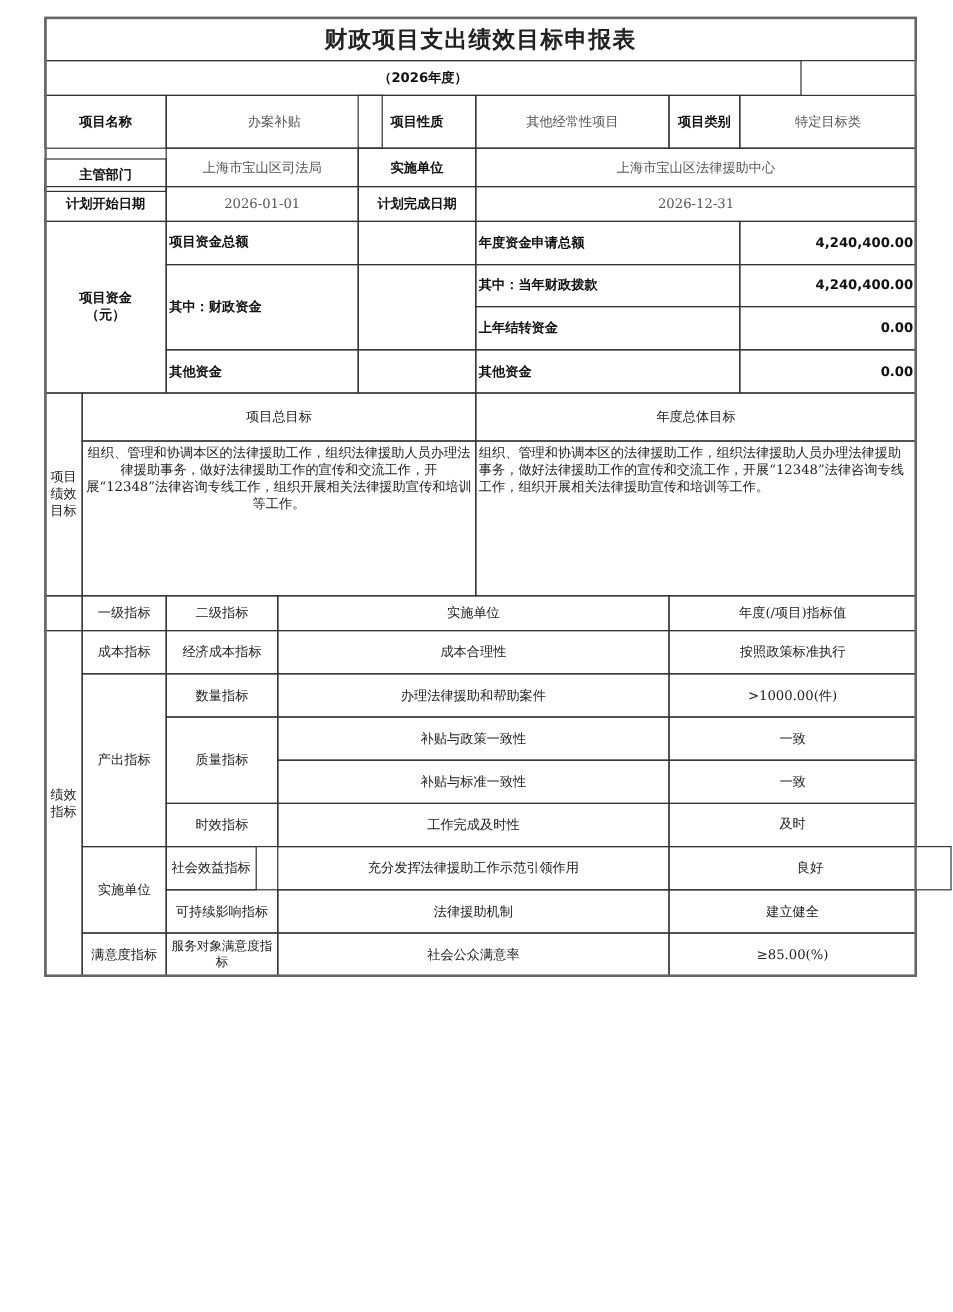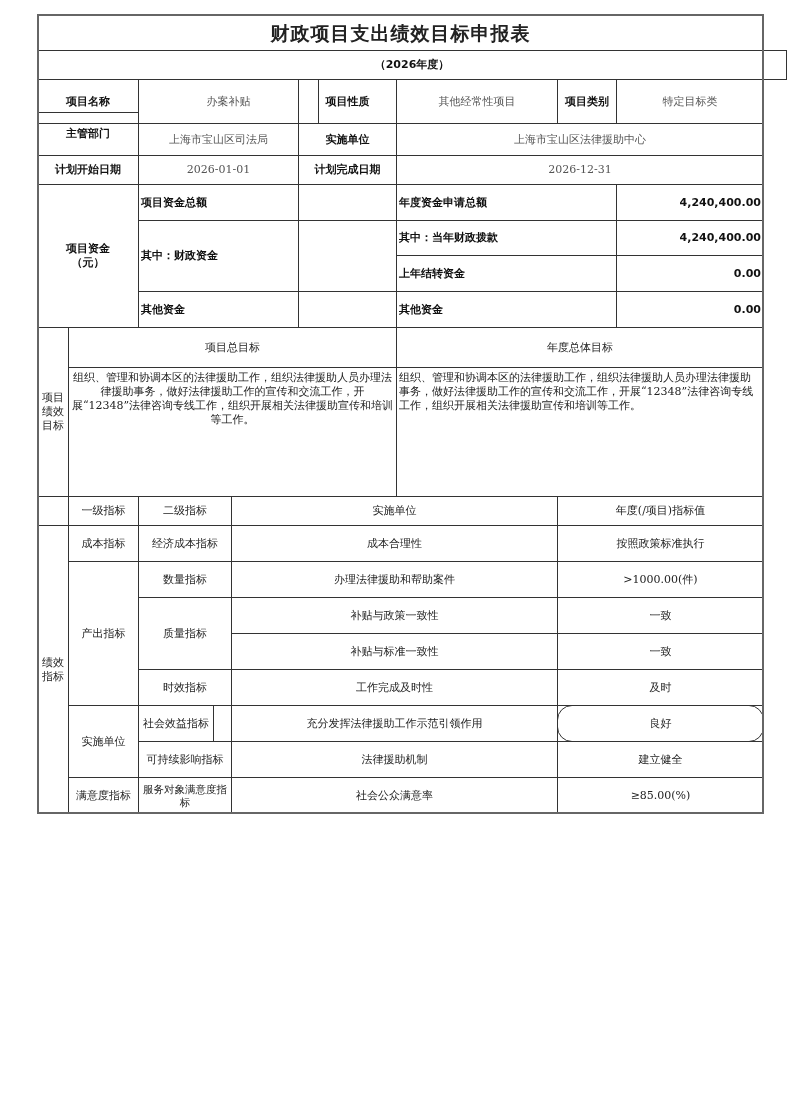--- a/index.html
+++ b/index.html
@@ -15,30 +15,30 @@
   .t { align-items: flex-start; padding-top: 3px; }
   .title { font-size: 19px; font-weight: bold; font-family: "DejaVu Sans", "Liberation Sans", sans-serif; letter-spacing: 1px; }
   .outer { position: absolute; left: 37px; top: 14px; width: 727px; height: 800px;
            border: 2px solid #666; box-sizing: border-box; pointer-events: none; }
   .vert { writing-mode: horizontal-tb; width: 26px; word-break: break-all; }
 </style>
 </head>
 <body>
 
 <div class="c title" style="left:37px;top:14px;width:727px;height:37px;">财政项目支出绩效目标申报表</div>
-<div class="c b" style="left:37px;top:50px;width:750px;height:30px;">（2026年度）</div>
+<div class="c b" style="left:37px;top:50px;width:631px;height:30px;">（2026年度）</div>
 
 <div class="c b" style="left:37px;top:79px;width:102px;height:45px;">项目名称</div>
 <div class="c v" style="left:138px;top:79px;width:181px;height:45px;">办案补贴</div>
 <div class="c b" style="left:298px;top:79px;width:99px;height:45px;">项目性质</div>
 <div class="c v" style="left:396px;top:79px;width:162px;height:45px;">其他经常性项目</div>
 <div class="c b" style="left:557px;top:79px;width:60px;height:45px;">项目类别</div>
 <div class="c v" style="left:616px;top:79px;width:148px;height:45px;">特定目标类</div>
 
-<div class="c b" style="left:37px;top:112px;width:102px;height:44px;">主管部门</div>
+<div class="c b" style="left:37px;top:132px;width:102px;height:28px;">主管部门</div>
 <div class="c v" style="left:138px;top:123px;width:161px;height:33px;">上海市宝山区司法局</div>
 <div class="c b" style="left:298px;top:123px;width:99px;height:33px;">实施单位</div>
 <div class="c v" style="left:396px;top:123px;width:368px;height:33px;">上海市宝山区法律援助中心</div>
 
 <div class="c b" style="left:37px;top:155px;width:102px;height:30px;">计划开始日期</div>
 <div class="c v" style="left:138px;top:155px;width:161px;height:30px;">2026-01-01</div>
 <div class="c b" style="left:298px;top:155px;width:99px;height:30px;">计划完成日期</div>
 <div class="c v" style="left:396px;top:155px;width:368px;height:30px;">2026-12-31</div>
 
 <div class="c b" style="left:37px;top:184px;width:102px;height:144px;flex-direction:column;text-align:center;">
@@ -97,21 +97,21 @@
 <div class="c" style="left:557px;top:597px;width:207px;height:37px;">一致</div>
 <div class="c" style="left:231px;top:633px;width:327px;height:37px;">补贴与标准一致性</div>
 <div class="c" style="left:557px;top:633px;width:207px;height:37px;">一致</div>
 
 <div class="c" style="left:138px;top:669px;width:94px;height:37px;">时效指标</div>
 <div class="c" style="left:231px;top:669px;width:327px;height:37px;">工作完成及时性</div>
 <div class="c" style="left:557px;top:669px;width:207px;height:37px;font-family:Liberation Mono, monospace;">及时</div>
 
 <div class="c" style="left:138px;top:705px;width:76px;height:37px;text-align:center;">社会效益指标</div>
 <div class="c" style="left:231px;top:705px;width:327px;height:37px;">充分发挥法律援助工作示范引领作用</div>
-<div class="c" style="left:557px;top:705px;width:207px;height:37px;border-radius:15px;">良好</div>
+<div class="c" style="left:557px;top:705px;width:236px;height:37px;">良好</div>
 
 <div class="c" style="left:138px;top:741px;width:94px;height:37px;">可持续影响指标</div>
 <div class="c" style="left:231px;top:741px;width:327px;height:37px;">法律援助机制</div>
 <div class="c" style="left:557px;top:741px;width:207px;height:37px;">建立健全</div>
 
 <div class="c" style="left:138px;top:777px;width:94px;height:37px;font-size:10.5px;line-height:13px;">服务对象满意度指标</div>
 <div class="c" style="left:231px;top:777px;width:327px;height:37px;">社会公众满意率</div>
 <div class="c" style="left:557px;top:777px;width:207px;height:37px;">≥85.00(%)</div>
 
 <div class="outer"></div>

